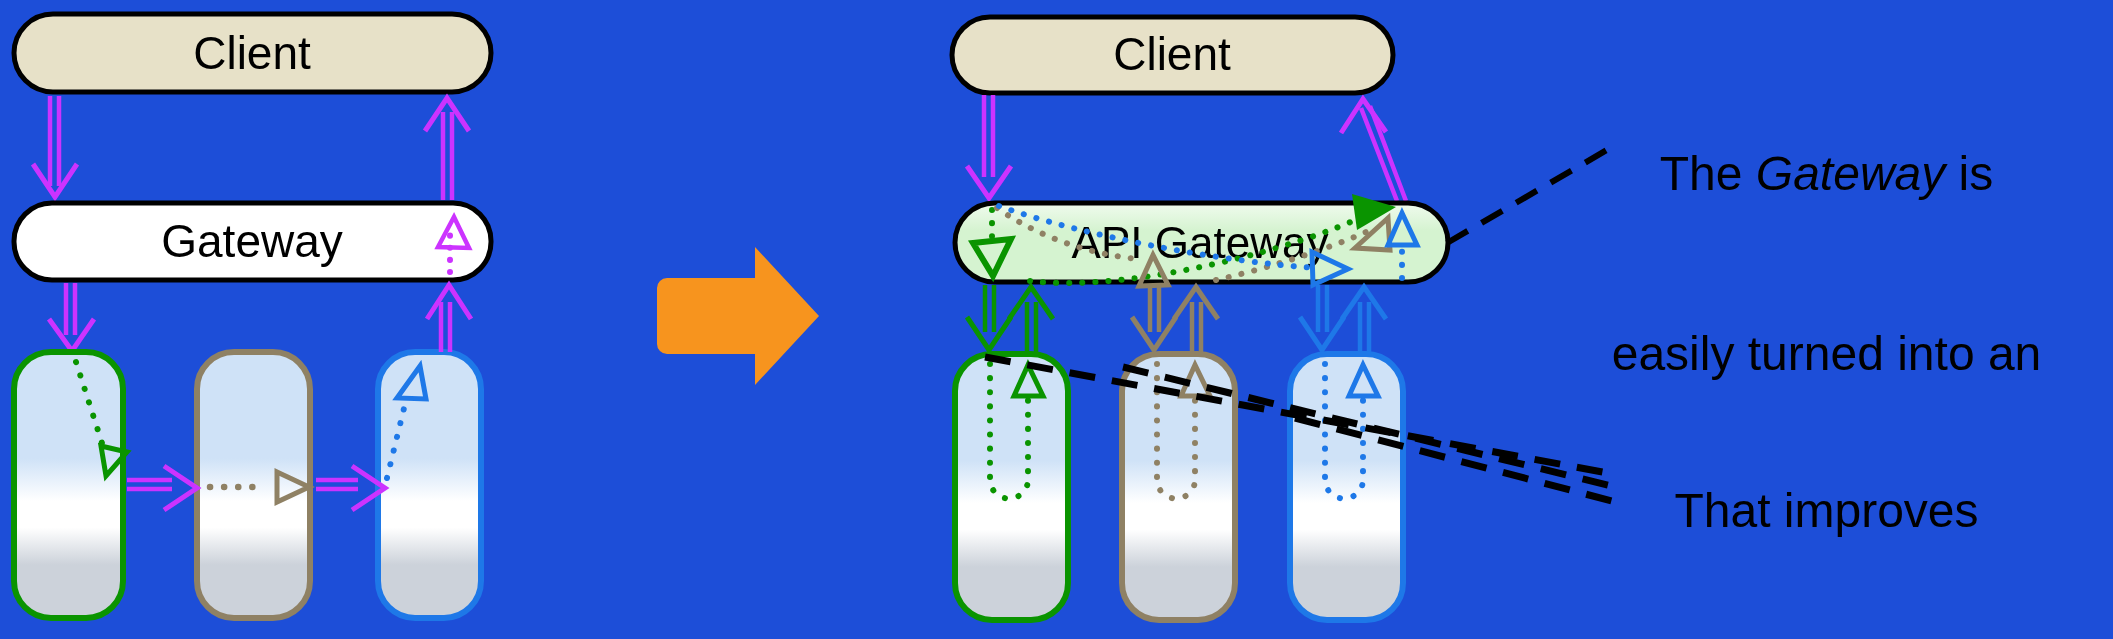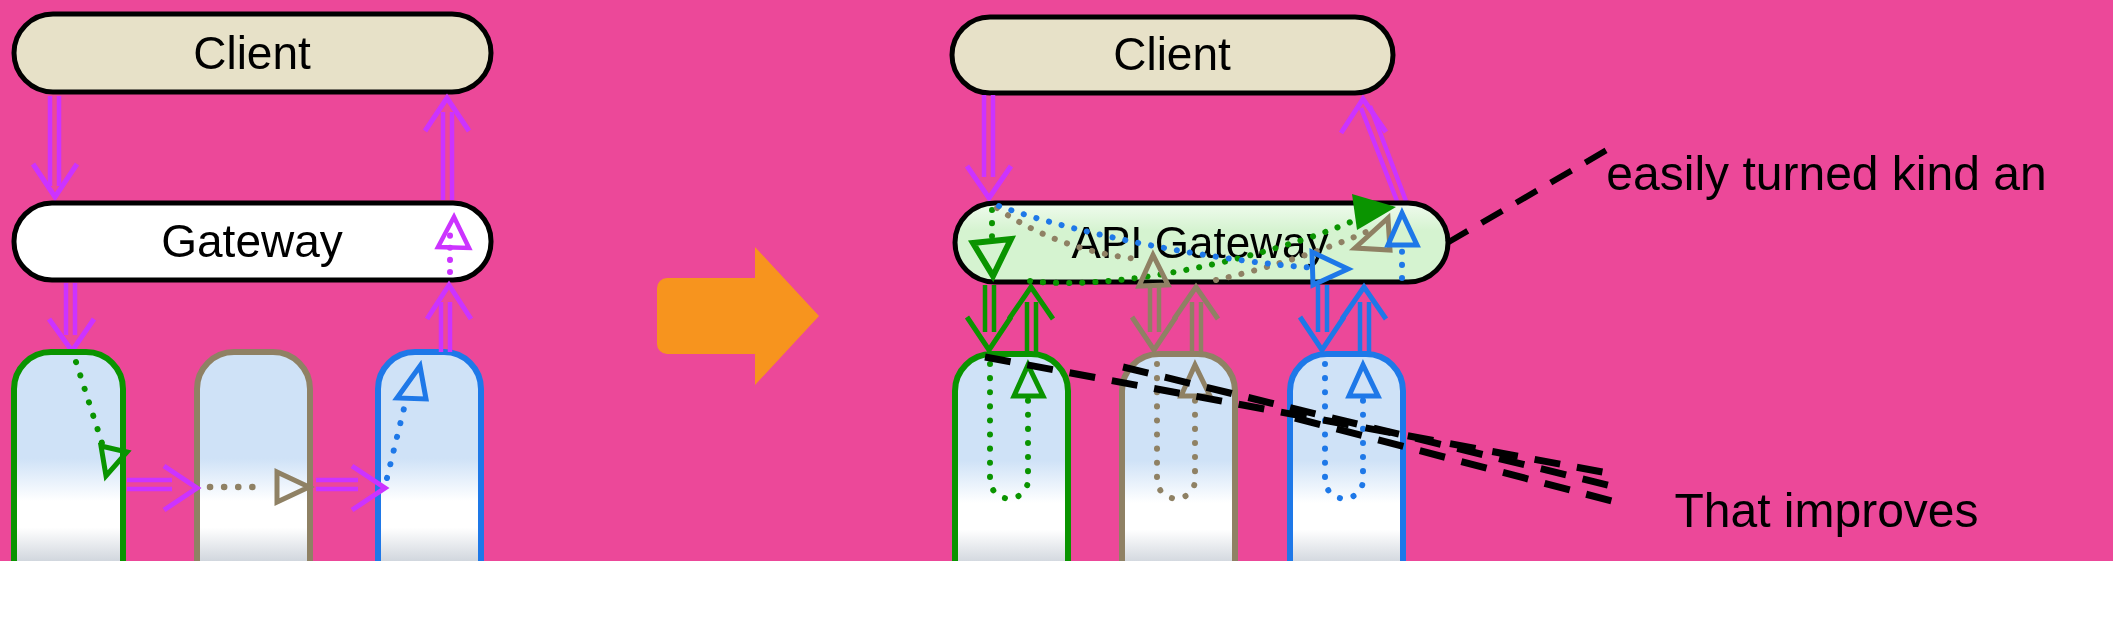--- a/index.html
+++ b/index.html
@@ -1,19 +1,19 @@
 <!DOCTYPE html>
 <html style="--magenta: #CC33FF; --green: #0A9400; --brown: #8F8164; --blue: #1E78E8; --orange: #F7941E; --tan: #E7E1C8; --black: #000000; --svc-top: #CFE2F7; --svc-mid: #FFFFFF; --svc-bottom: #CCD2DA; --gw-fill-top: #F0FBEE; --gw-fill: #D5F3D0;"><head>
 <meta charset="utf-8">
 <style>
   html,body{margin:0;padding:0;background:#ffffff;}
   #canvas{
     position:relative;
-    width:2113px;height:561px;
-    background:#ec4899;
+    width:2113px;height:639px;
+    background:#1d4ed8;
     font-family:"Liberation Sans", sans-serif;
     overflow:hidden;
   }
   #diagram-svg{position:absolute;left:0;top:0;}
   .box-label{
     font-family:"Liberation Sans", sans-serif;
     font-size:46px;
     fill:#000000;
   }
   .gw-label{font-size:44px;}
@@ -206,21 +206,22 @@
 
   <g stroke="#000" fill="none">
     <path d="M1447,243 L1612,147" stroke-width="6" stroke-dasharray="24 16"></path>
     <path d="M985,357 L1608,473" stroke-width="7" stroke-dasharray="26 17"></path>
     <path d="M1123,367 L1620,488" stroke-width="7" stroke-dasharray="26 17"></path>
     <path d="M1295,418 L1612,501" stroke-width="7" stroke-dasharray="26 17"></path>
   </g>
 </svg>
 
 <div class="note" id="note-gateway">
-  <div><span>easily turned kind an</span></div>
+  <div><span>The </span><i>Gateway</i><span> is</span></div>
+  <div><span>easily turned into an</span></div>
   
 </div>
 
 <div class="note" id="note-latency">
   <div><span>That improves</span></div>
   
   
   
 </div>
 

